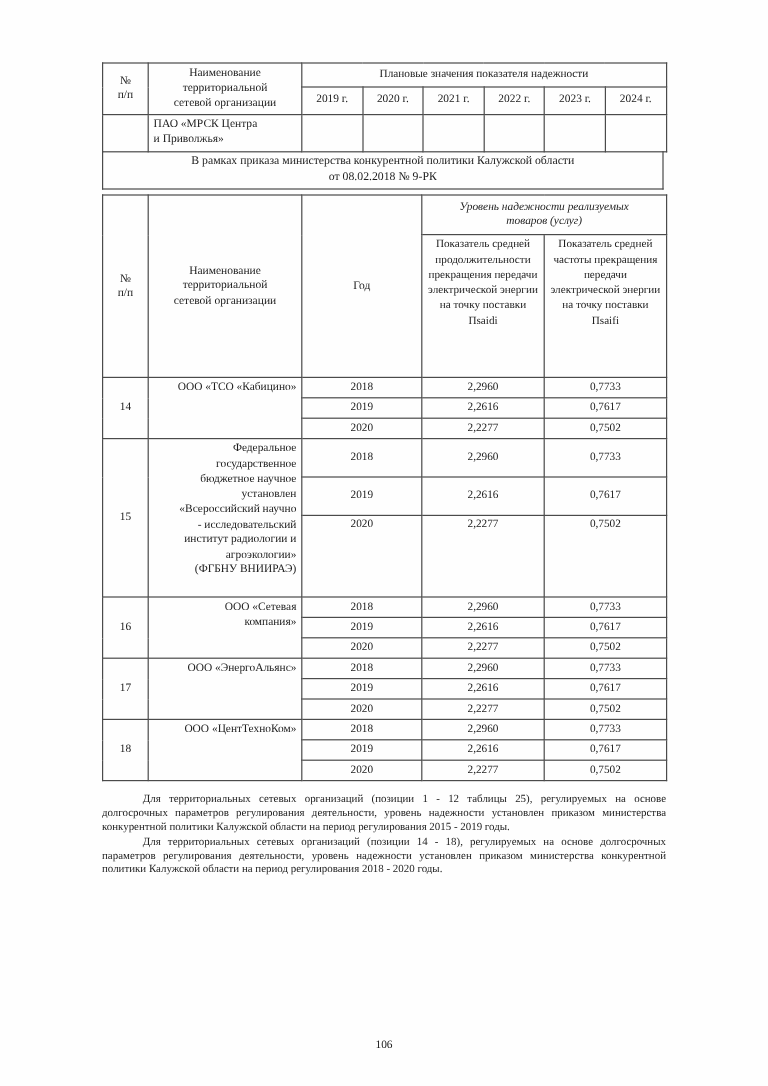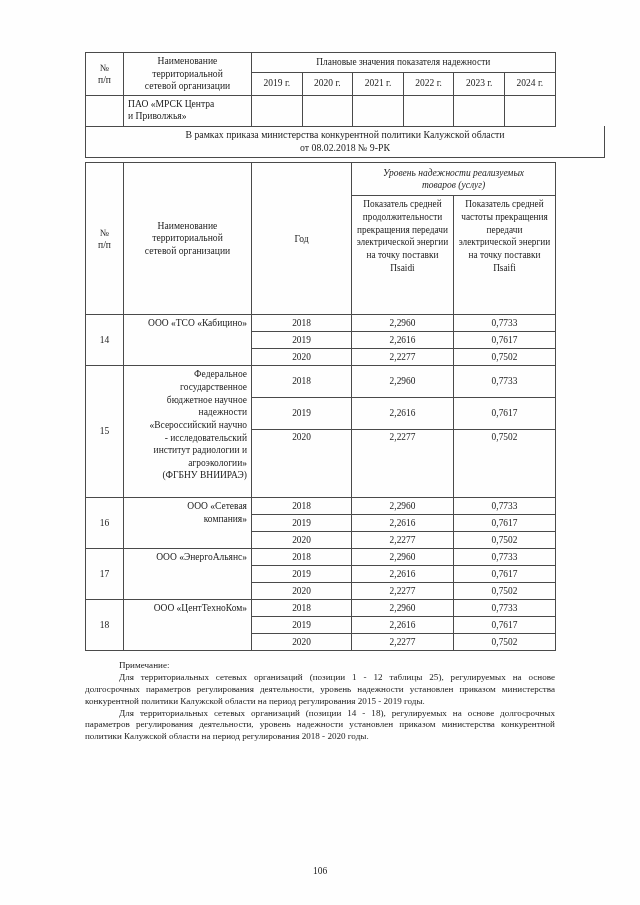--- a/index.html
+++ b/index.html
@@ -62,21 +62,21 @@
     line-height: 1.3;
     padding: 2px 4px;
     height: 26px;
     vertical-align: top;
   }
   .t1 .blank-cell { height: 26px; }
 
   
   .banner-table {
     border-collapse: collapse;
-    width: 520px;
+    width: 468px;
     table-layout: fixed;
     margin-top: -1px;
   }
   .banner-table td {
     border: 1px solid #4a4a4a;
     border-top: none;
     font-size: 9.8px;
     line-height: 1.35;
     text-align: center;
     padding: 2px 6px 3px;
@@ -267,21 +267,21 @@
           <td class="v-val">2,2277</td>
           <td class="v-val">0,7502</td>
         </tr>
 
         <tr>
           <td rowspan="3" class="rowno">15</td>
           <td rowspan="3" class="orgname">
             <span>Федеральное</span><br>
             <span>государственное</span><br>
             <span>бюджетное научное</span><br>
-            <span>надежности</span><br>
+            <span>установлен</span><br>
             <span>«Всероссийский научно</span><br>
             <span>- исследовательский</span><br>
             <span>институт радиологии и</span><br>
             <span>агроэкологии»</span><br>
             <span>(ФГБНУ ВНИИРАЭ)</span>
           </td>
           <td class="v-year tall">2018</td>
           <td class="v-val tall">2,2960</td>
           <td class="v-val tall">0,7733</td>
         </tr>
@@ -353,21 +353,20 @@
         </tr>
         <tr>
           <td class="v-year">2020</td>
           <td class="v-val">2,2277</td>
           <td class="v-val">0,7502</td>
         </tr>
       </tbody>
     </table>
 
     <div class="note">
-      <p>Примечание:</p>
       <p>Для территориальных сетевых организаций (позиции 1 - 12 таблицы 25), регулируемых на основе долгосрочных параметров регулирования деятельности, уровень надежности установлен приказом министерства конкурентной политики Калужской области на период регулирования 2015 - 2019 годы.</p>
       <p>Для территориальных сетевых организаций (позиции 14 - 18), регулируемых на основе долгосрочных параметров регулирования деятельности, уровень надежности установлен приказом министерства конкурентной политики Калужской области на период регулирования 2018 - 2020 годы.</p>
     </div>
 
   </div>
 
   <div class="page-number">106</div>
 </div>
 
 </body></html>

